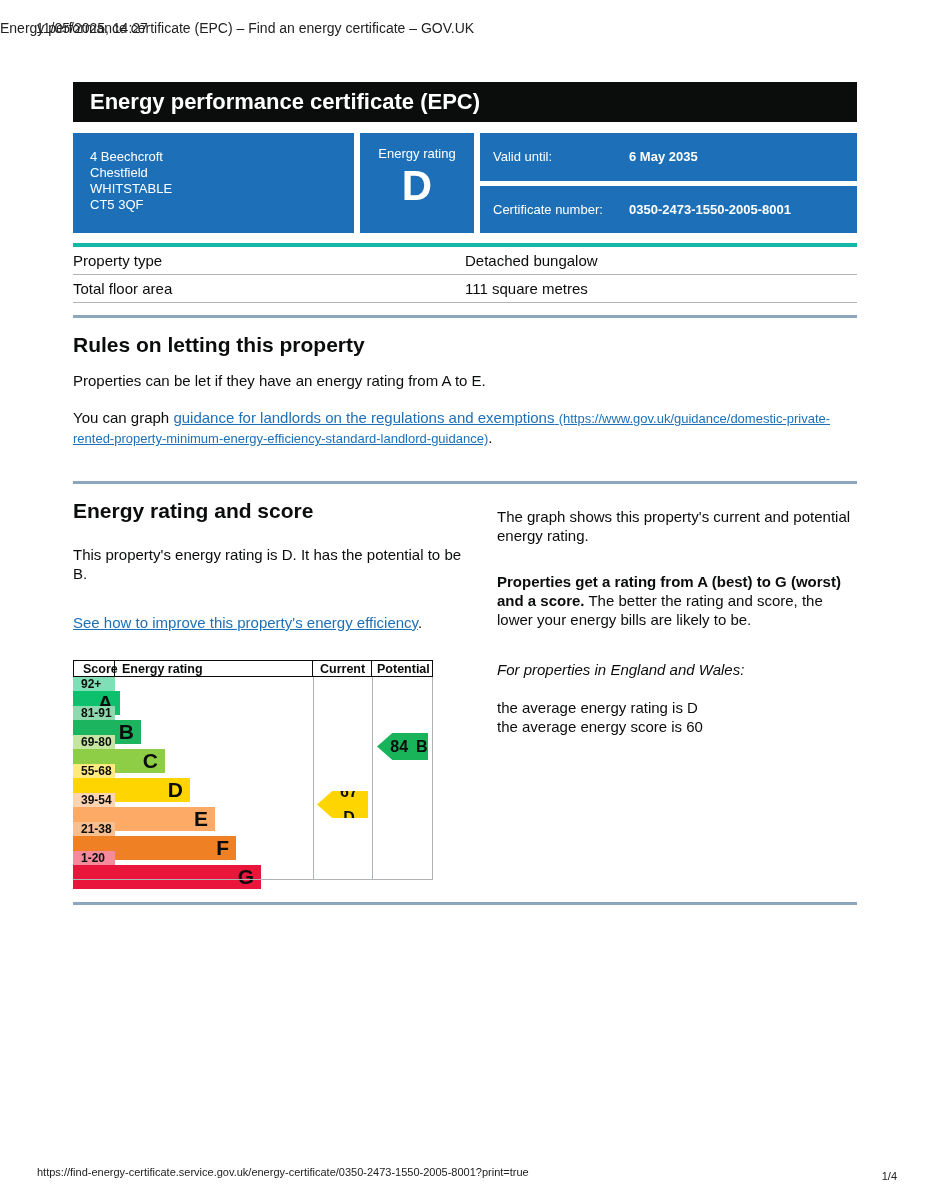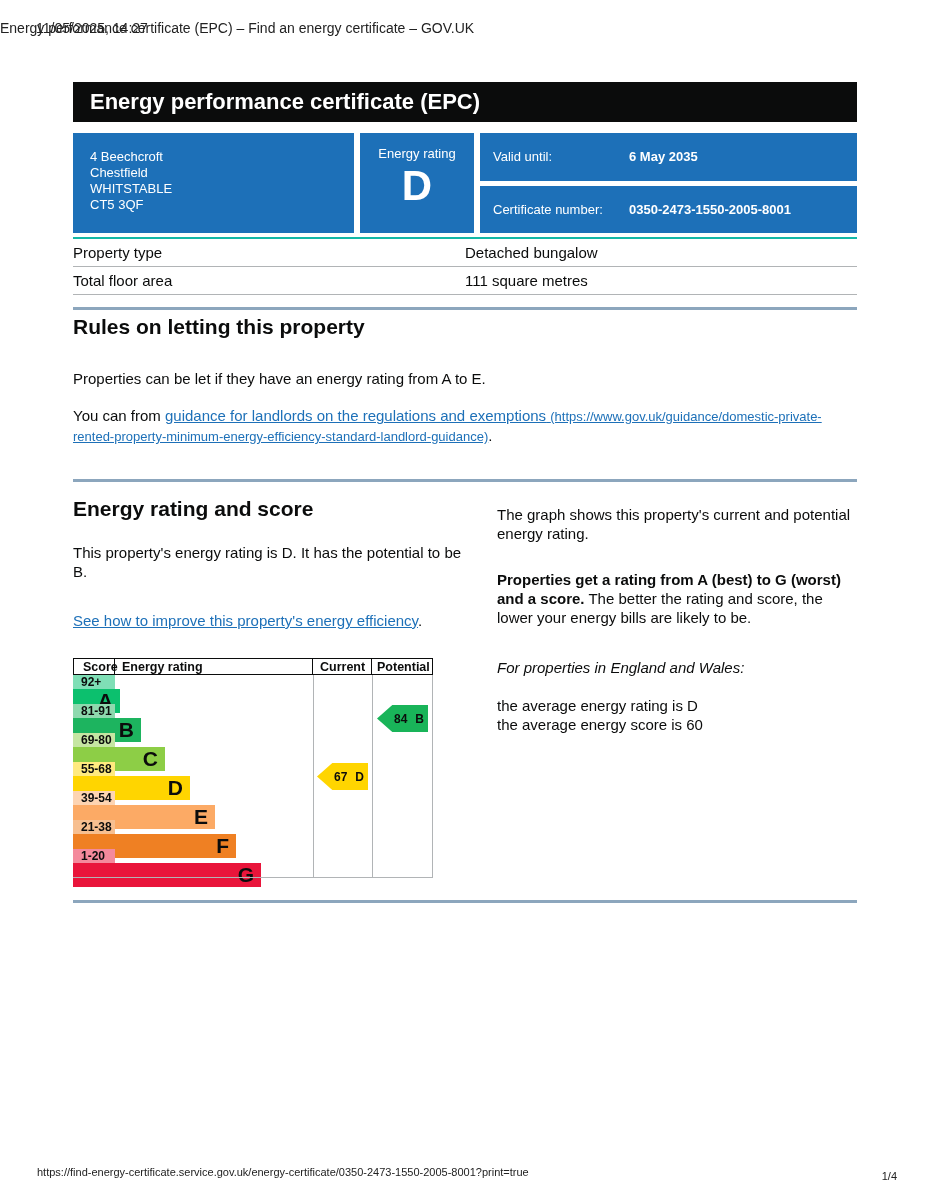--- a/index.html
+++ b/index.html
@@ -28,33 +28,33 @@
   .summary .cell { background:#1d70b8; color:#ffffff; }
   .sum-address { width:281px; padding:16px 0 0 17px; font-size:13px; line-height:16px; }
   .sum-rating { width:114px; display:flex; flex-direction:column; align-items:center; padding-top:13px; }
   .sum-rating .rating-label { font-size:13px; }
   .sum-rating .rating-letter { font-size:42px; font-weight:bold; line-height:46px; margin-top:2px; }
   .sum-right { flex:1; display:flex; flex-direction:column; gap:5px; background:#ffffff; }
   .sum-row { flex:1; background:#1d70b8; color:#ffffff; display:flex; align-items:center; font-size:13px; }
   .sum-row .sum-label { padding-left:13px; width:149px; }
   .sum-row .sum-value { font-weight:bold; }
 
-  .details-table { margin-top:4px; border-top:2px solid #14b8a6; font-size:15px; }
+  .details-table { margin-top:10px; border-top:4px solid #14b8a6; font-size:15px; }
   .detail-row { display:flex; align-items:center; height:28px; border-bottom:1px solid #b1b4b6; }
   .detail-label { flex:0 0 392px; }
 
   .section-rule { height:3px; background:#8ca6bd; border:0; }
   .rule-1 { margin-top:12px; }
   .rule-2 { margin-top:33px; }
   .rule-3 { margin-top:22px; }
 
   h2 { font-size:21px; line-height:26px; font-weight:bold; color:#0b0c0c; }
-  .h2-rules { margin-top:4px; }
+  .h2-rules { margin-top:14px; }
   p { font-size:15px; line-height:19px; color:#0b0c0c; }
-  .p-rules-1 { margin-top:29px; }
+  .p-rules-1 { margin-top:13px; }
   .p-rules-2 { margin-top:18px; width:784px; }
   a.govuk-link { color:#1d70b8; text-decoration:underline; cursor:pointer; }
   .link-url { font-size:13px; }
 
   .two-col { margin-top:14px; display:flex; }
   .col-left { width:392px; }
   .col-right { margin-left:32px; width:360px; }
   .p-intro { margin-top:21px; }
   .p-improve { margin-top:30px; font-size:15px; line-height:19px; }
   .col-right .p-graph { margin-top:9px; }
@@ -78,21 +78,21 @@
   .score-cell { width:42px; display:flex; align-items:center; padding-left:8px; font-weight:bold; font-size:12px; }
   .band-bar { display:flex; align-items:center; justify-content:flex-end; padding-right:7px; }
   .band-letter { font-size:21px; font-weight:bold; color:#0b0c0c; }
   .vline { position:absolute; top:17px; width:1px; height:203px; background:#b1b4b6; }
   .vl-1 { left:240px; } .vl-2 { left:299px; } .vl-3 { left:359px; }
   .chart-bottom { position:absolute; top:219px; left:0; width:360px; height:1px; background:#b1b4b6; }
   .epc-arrow {
     position:absolute; height:27px; width:51px;
     clip-path:polygon(0 50%, 30% 0, 100% 0, 100% 100%, 30% 100%);
     display:flex; align-items:center; justify-content:center; gap:8px;
-    padding-left:13px; font-size:12px; font-weight:bold; color:#0b0c0c;
+    padding-left:13px; font-size:16px; font-weight:bold; color:#0b0c0c;margin-top:26px;
   }
   .arrow-current { left:244px; }
   .arrow-potential { left:304px; }
 </style>
 </head>
 <body>
 
 <div class="page">
 
   <div class="print-header">
@@ -137,21 +137,21 @@
       <div class="detail-row">
         <span class="detail-label">Total floor area</span>
         <span class="detail-value">111 square metres</span>
       </div>
     </div>
 
     <div class="section-rule rule-1"></div>
 
     <h2 class="h2-rules">Rules on letting this property</h2>
     <p class="p-rules-1">Properties can be let if they have an energy rating from A to E.</p>
-    <p class="p-rules-2"><span>You can from </span><a class="govuk-link"><span>guidance for landlords on the regulations and exemptions</span> <span class="link-url">(https://www.gov.uk/guidance/domestic-private-rented-property-minimum-energy-efficiency-standard-landlord-guidance)</span></a><span>.</span></p>
+    <p class="p-rules-2"><span>You can graph </span><a class="govuk-link"><span>guidance for landlords on the regulations and exemptions</span> <span class="link-url">(https://www.gov.uk/guidance/domestic-private-rented-property-minimum-energy-efficiency-standard-landlord-guidance)</span></a><span>.</span></p>
 
     <div class="section-rule rule-2"></div>
 
     <div class="two-col">
       <div class="col-left">
         <h2>Energy rating and score</h2>
         <p class="p-intro">This property's energy rating is D. It has the potential to be B.</p>
         <p class="p-improve"><a class="govuk-link">See how to improve this property's energy efficiency</a><span>.</span></p>
 
         <div class="epc-chart">
@@ -202,21 +202,21 @@
                 <div class="score-cell" style="background: rgb(244, 138, 156);">1-20</div>
                 <div class="band-bar" style="background: rgb(233, 21, 59); width: 188px;">
                   <span class="band-letter">G</span>
                 </div>
               </div>
             </div>
           <div class="vline vl-1"></div>
           <div class="vline vl-2"></div>
           <div class="vline vl-3"></div>
           <div class="chart-bottom"></div>
-          <div class="epc-arrow arrow-current" style="top: 105px; background: rgb(255, 213, 0);">
+          <div class="epc-arrow arrow-current" style="top: 105px; background: rgb(255, 213, 0); flex-direction: column;">
             <span class="arrow-score">67</span>
               <span class="arrow-letter">D</span>
           </div>
           <div class="epc-arrow arrow-potential" style="top: 47px; background: rgb(25, 180, 89);">
             <span class="arrow-score">84</span>
               <span class="arrow-letter">B</span>
           </div>
         </div>
       </div>
 

